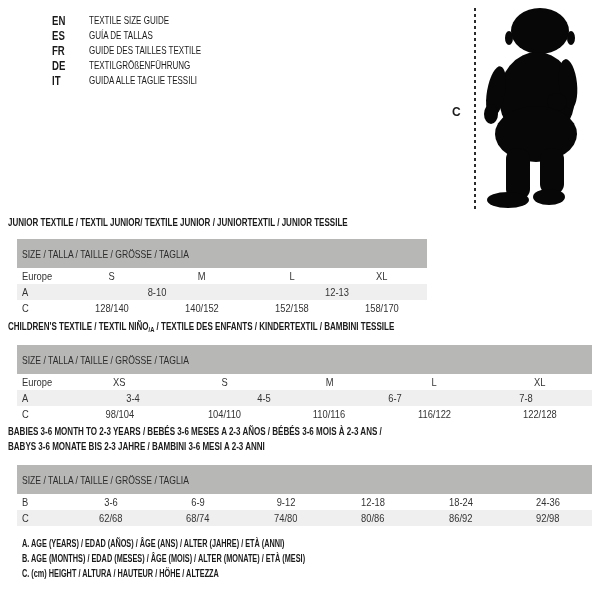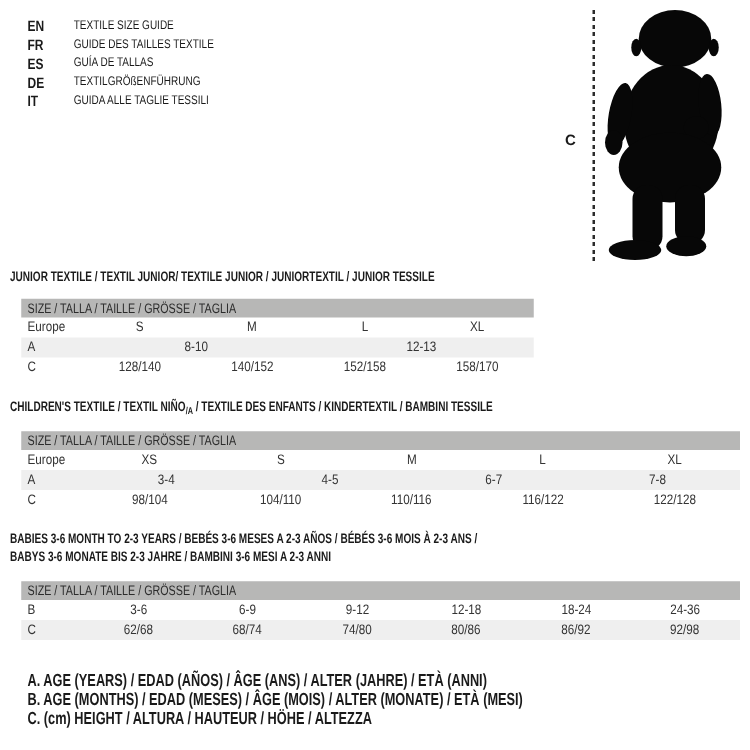--- a/index.html
+++ b/index.html
@@ -10,64 +10,64 @@
   
   .cx { display:inline-block; white-space:nowrap; }
   .cx73 { transform:scaleX(.73); transform-origin:0 50%; }
   .cx78 { transform:scaleX(.78); transform-origin:0 50%; }
   .cx80 { transform:scaleX(.80); transform-origin:0 50%; }
   .cx85C { transform:scaleX(.85); transform-origin:50% 50%; }
   .cx85L { transform:scaleX(.85); transform-origin:0 50%; }
 
   
   .lang-block { position:absolute; left:22px; top:13px; }
-  .lang-row { display:flex; height:15px; align-items:center; }
+  .lang-row { display:flex; height:15px; align-items:center;margin-left:30px; }
   .lang-code { width:37px; font-size:12px; font-weight:bold; }
   .lang-title { font-size:10px; font-weight:normal; }
 
   
   .dash-line { position:absolute; left:474px; top:8px; width:2px; height:204px;
     background:repeating-linear-gradient(to bottom,#2b2b2b 0 3px,transparent 3px 6px); }
   .fig-label { position:absolute; left:452px; top:105px; font-size:12px; font-weight:bold; }
   .fig-svg { position:absolute; left:470px; top:0; }
 
   
   .sec-title { position:absolute; left:8px; font-size:11px; font-weight:bold; line-height:14px; white-space:nowrap; }
   .sub { font-size:8px; vertical-align:-2px; }
 
   
   .size-table { position:absolute; left:17px; font-size:11px; color:#333; }
-  .tbl-head { height:15px; background:#b7b7b6; display:flex; align-items:center; padding-left:5px; color:#2c2c2c; }
+  .tbl-head { height:29px; background:#b7b7b6; display:flex; align-items:center; padding-left:5px; color:#2c2c2c; }
   .tbl-row { display:flex; height:16px; align-items:center;justify-content:space-between; }
   .tbl-row.shaded { background:#efefef; }
   .cell { display:flex; align-items:center; height:100%; }
   .label-cell { width:50px; padding-left:5px; }
   .val-cell { flex:1; justify-content:center; }
 
   
   .footnotes { position:absolute; left:22px; top:536px; }
-  .footnote { height:15px; font-size:14px; font-weight:bold; display:flex; align-items:center; }
+  .footnote { height:15px; font-size:10px; font-weight:bold; display:flex; align-items:center; }
 </style>
 </head>
 <body>
 
 <div id="canvas">
 
   <div class="lang-block">
     <div class="lang-row">
       <span class="lang-code"><span class="cx cx80">EN</span></span>
       <span class="lang-title"><span class="cx cx80">TEXTILE SIZE GUIDE</span></span>
     </div>
     <div class="lang-row">
+      <span class="lang-code"><span class="cx cx80">ES</span></span>
+      <span class="lang-title"><span class="cx cx80">GUÍA DE TALLAS</span></span>
+    </div>
+    <div class="lang-row">
       <span class="lang-code"><span class="cx cx80">FR</span></span>
       <span class="lang-title"><span class="cx cx80">GUIDE DES TAILLES TEXTILE</span></span>
-    </div>
-    <div class="lang-row">
-      <span class="lang-code"><span class="cx cx80">ES</span></span>
-      <span class="lang-title"><span class="cx cx80">GUÍA DE TALLAS</span></span>
     </div>
     <div class="lang-row">
       <span class="lang-code"><span class="cx cx80">DE</span></span>
       <span class="lang-title"><span class="cx cx80">TEXTILGRÖßENFÜHRUNG</span></span>
     </div>
     <div class="lang-row">
       <span class="lang-code"><span class="cx cx80">IT</span></span>
       <span class="lang-title"><span class="cx cx80">GUIDA ALLE TAGLIE TESSILI</span></span>
     </div>
   </div>

